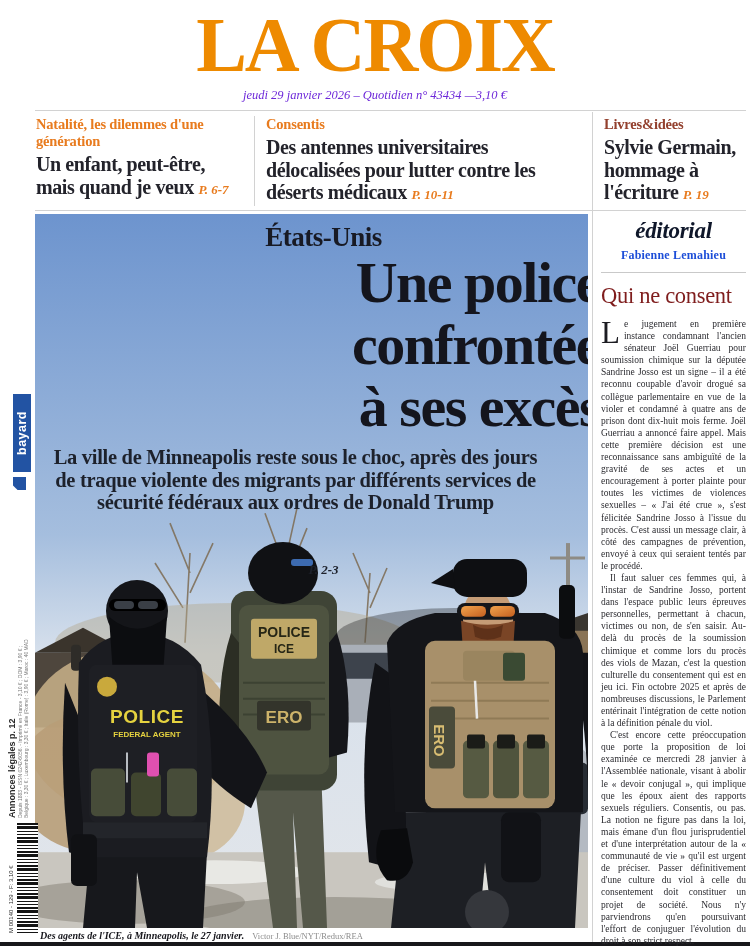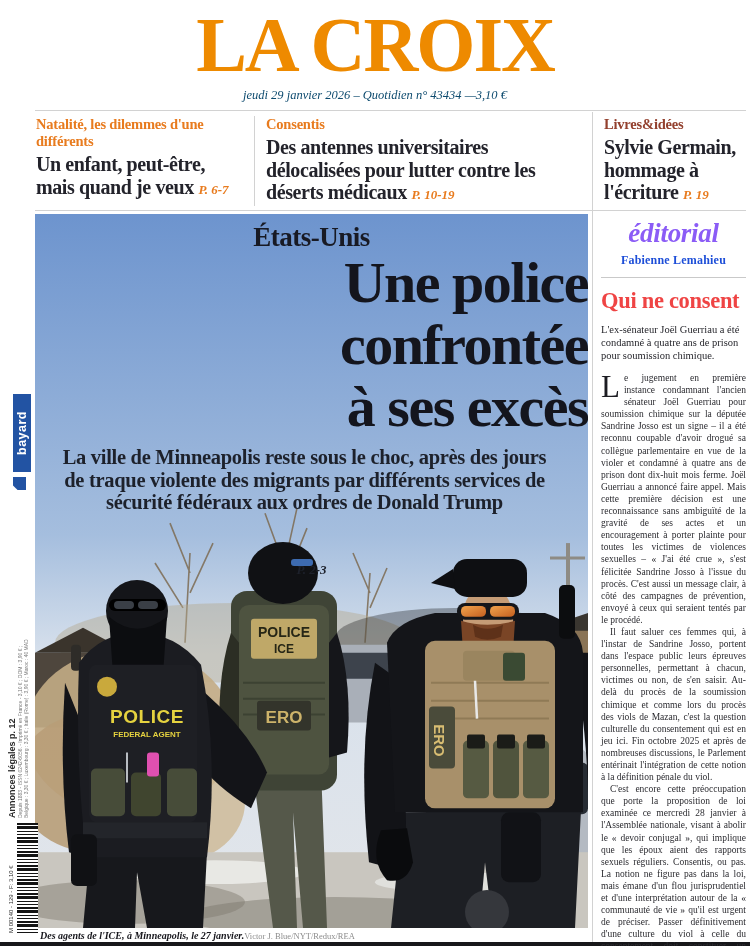--- a/index.html
+++ b/index.html
@@ -10,53 +10,53 @@
     font-family:"Liberation Serif", serif; color:#1f1f1f;
   }
   
   .masthead { position:absolute; top:2px; left:0; width:100%; text-align:center; }
   .masthead-title {
     font-family:"Liberation Serif", serif; font-weight:700; font-size:76px;
     line-height:84px; color:#ee8a00; letter-spacing:-2px; transform:scaleY(1.02);
   }
   .dateline {
     position:absolute; top:88px; left:0; width:100%; text-align:center;
-    font-style:italic; font-size:12.5px; color:#0c4a6e;
+    font-style:italic; font-size:12.5px; color:#6d28d9;
   }
   .rule-h { position:absolute; background:#d2d2d2; height:1px; }
   .rule-v { position:absolute; background:#d2d2d2; width:1px; }
 
   
   .teaser { position:absolute; top:116px; }
   .teaser-kicker { font-weight:700; font-size:14.5px; line-height:17px; color:#e87b1e; letter-spacing:-0.2px; }
   .teaser-kicker.maroon { color:#93402e; }
   .teaser-title { font-weight:700; font-size:20px; line-height:22.5px; color:#23232b; letter-spacing:-0.4px; margin-top:3px; }
   .pageref { font-weight:700; font-style:italic; font-size:13px; color:#e87b1e; letter-spacing:0; }
 
   
   .photo-wrap { position:absolute; left:35px; top:214px; width:553px; height:714px; overflow:hidden; }
   .photo-wrap svg { display:block; width:100%; height:100%; }
-  .overlay { position:absolute; left:0; width:100%; text-align:center; }
+  .overlay { position:absolute; left:12px; width:100%; text-align:center; }
   .kicker-main { top:8px; font-weight:700; font-size:27px; color:#181a24; letter-spacing:-0.5px; }
   .headline-main { top:38px; font-weight:700; font-size:58px; line-height:62px; color:#14151d; letter-spacing:-1.5px;text-align:right; }
-  .standfirst { top:232px; left:17px; width:505px; font-weight:700; font-size:20.5px; line-height:22.5px; color:#1d212b; letter-spacing:-0.3px; }
+  .standfirst { top:232px; left:8px; width:505px; font-weight:700; font-size:20.5px; line-height:22.5px; color:#1d212b; letter-spacing:-0.3px; }
   .standfirst-page { top:348px; font-weight:700; font-style:italic; font-size:13px; color:#1d212b; }
 
   .caption-bar { position:absolute; left:35px; top:929px; width:553px; height:13px; background:#fff;
     font-size:10px; line-height:13px; white-space:nowrap; padding-left:5px; }
   .caption-bold { font-weight:700; font-style:italic; color:#16161c; }
-  .caption-credit { font-size:8.5px; color:#8c8c8c; margin-left:0; }
+  .caption-credit { font-size:8.5px; color:#8c8c8c; margin-left:8px; }
   .bottom-bar { position:absolute; left:0; top:942px; width:750px; height:4px; background:#17171a; }
 
   
   .edito { position:absolute; left:601px; top:218px; width:145px; }
-  .edito-label { text-align:center; font-style:italic; font-weight:700; font-size:27px; color:#8b5cf6; letter-spacing:-0.3px; }
+  .edito-label { text-align:center; font-style:italic; font-weight:700; font-size:23px; color:#0f172a; letter-spacing:-0.3px; }
   .edito-author { text-align:center; font-weight:700; font-size:12px; color:#1d4ed8; margin-top:4px; letter-spacing:0.2px; }
   .edito-rule { height:1px; background:#c9c9c9; margin:9px 0 10px 0; }
-  .edito-title { font-size:22.5px; font-weight:700; color:#ef4444; letter-spacing:-0.3px; margin-bottom:9px; }
+  .edito-title { font-size:22.5px; font-weight:400; color:#7f1d1d; letter-spacing:-0.3px; margin-bottom:9px; }
   .edito-lead { font-size:10.5px; line-height:13px; color:#26262c; font-weight:500; margin-bottom:10px; }
   .edito-body { font-size:9.5px; line-height:12.1px; color:#2b2b30; text-align:justify; }
   .edito-body p.indent { text-indent:9px; }
   .dropcap { float:left; font-size:31px; line-height:25px; padding:2px 4px 0 0; color:#1c1c22; font-weight:400; }
 
   
   .spine-bayard {
     position:absolute; left:13px; top:472px; transform:rotate(-90deg); transform-origin:0 0;
     width:78px; height:18px; background:#2253a3; color:#fff; text-align:center;
     font-family:"Liberation Sans", sans-serif; font-weight:700; font-size:12.5px; line-height:18px; letter-spacing:0.5px;
@@ -77,27 +77,27 @@
 <div id="page">
 
   <div class="masthead">
     <div class="masthead-title">LA CROIX</div>
   </div>
   <div class="dateline">jeudi 29 janvier 2026 – Quotidien n° 43434  —3,10 €</div>
 
   <div class="rule-h" style="left:35px; top:110px; width:711px;"></div>
 
   <div class="teaser" style="left:36px; width:210px;">
-    <div class="teaser-kicker">Natalité, les dilemmes d'une différents</div>
+    <div class="teaser-kicker">Natalité, les dilemmes d'une génération</div>
     <div class="teaser-title"><span>Un enfant, peut-être, mais quand je veux</span> <span class="pageref">P. 6-7</span></div>
   </div>
   <div class="rule-v" style="left:254px; top:116px; height:90px;"></div>
   <div class="teaser" style="left:266px; width:315px;">
     <div class="teaser-kicker">Consentis</div>
-    <div class="teaser-title"><span>Des antennes universitaires délocalisées pour lutter contre les déserts médicaux</span> <span class="pageref">P. 10-19</span></div>
+    <div class="teaser-title"><span>Des antennes universitaires délocalisées pour lutter contre les déserts médicaux</span> <span class="pageref">P. 10-11</span></div>
   </div>
   <div class="rule-v" style="left:592px; top:112px; height:830px;"></div>
   <div class="teaser" style="left:604px; width:142px;">
     <div class="teaser-kicker maroon">Livres&amp;idées</div>
     <div class="teaser-title"><span>Sylvie Germain, hommage à l'écriture</span> <span class="pageref">P. 19</span></div>
   </div>
 
   <div class="rule-h" style="left:35px; top:210px; width:711px;"></div>
 
   <div class="photo-wrap">
@@ -258,21 +258,20 @@
   <div class="caption-bar">
     <span class="caption-bold">Des agents de l'ICE, à Minneapolis, le 27 janvier.</span><span class="caption-credit">Victor J. Blue/NYT/Redux/REA</span>
   </div>
   <div class="bottom-bar"></div>
 
   <div class="edito">
     <div class="edito-label">éditorial</div>
     <div class="edito-author">Fabienne Lemahieu</div>
     <div class="edito-rule"></div>
     <div class="edito-title">Qui ne consent</div>
-    <div class="edito-lead">L'ex-sénateur Joël Guerriau a été condamné à quatre ans de prison pour soumission chimique.</div>
     <div class="edito-body">
       <p><span class="dropcap">L</span><span>e jugement en première instance condamnant l'ancien sénateur Joël Guerriau pour soumission chimique sur la députée Sandrine Josso est un signe – il a été reconnu coupable d'avoir drogué sa collègue parlementaire en vue de la violer et condamné à quatre ans de prison dont dix-huit mois ferme. Joël Guerriau a annoncé faire appel. Mais cette première décision est une reconnaissance sans ambiguïté de la gravité de ses actes et un encouragement à porter plainte pour toutes les victimes de violences sexuelles – « J'ai été crue », s'est félicitée Sandrine Josso à l'issue du procès. C'est aussi un message clair, à côté des campagnes de prévention, envoyé à ceux qui seraient tentés par le procédé.</span></p>
       <p class="indent">Il faut saluer ces femmes qui, à l'instar de Sandrine Josso, portent dans l'espace public leurs épreuves personnelles, permettant à chacun, victimes ou non, de s'en saisir. Au-delà du procès de la soumission chimique et comme lors du procès des viols de Mazan, c'est la question culturelle du consentement qui est en jeu ici. Fin octobre 2025 et après de nombreuses discussions, le Parlement entérinait l'intégration de cette notion à la définition pénale du viol.</p>
       <p class="indent">C'est encore cette préoccupation que porte la proposition de loi examinée ce mercredi 28 janvier à l'Assemblée nationale, visant à abolir le « devoir conjugal », qui implique que les époux aient des rapports sexuels réguliers. Consentis, ou pas. La notion ne figure pas dans la loi, mais émane d'un flou jurisprudentiel et d'une interprétation autour de la « communauté de vie » qu'il est urgent de préciser. Passer définitivement d'une culture du viol à celle du consentement doit constituer un projet de société. Nous n'y parviendrons qu'en poursuivant l'effort de conjuguer l'évolution du droit à son strict respect.</p>
     </div>
   </div>
 
   <div class="spine-bayard">bayard</div>
   <div class="spine-bayard-sq"></div>
   <div class="spine-annonces">

